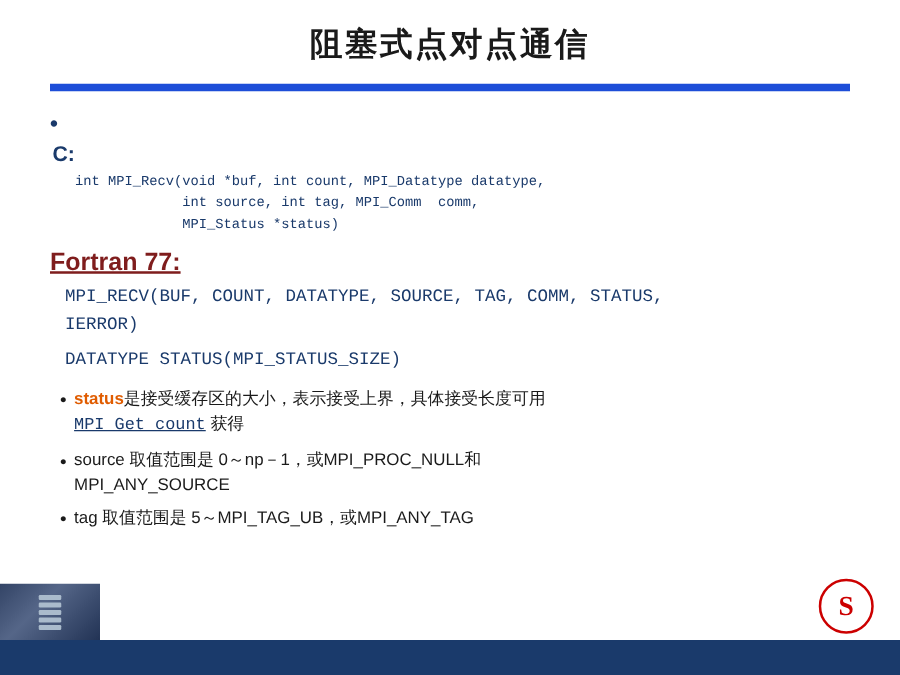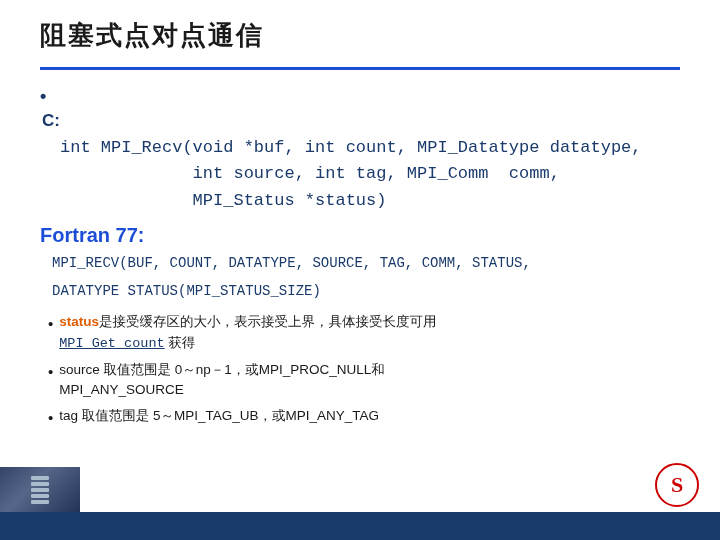--- a/index.html
+++ b/index.html
@@ -20,23 +20,23 @@
     .slide {
       width: 720px;
       height: 540px;
       background: #ffffff;
       position: relative;
       padding: 0 40px 20px 40px;
     }
 
     .title-bar {
       width: 100%;
-      text-align: left;
+      text-align: center;
       padding: 18px 0 14px 0;
-      border-bottom: 3px solid #1d4ed8;
+      border-bottom: 6px solid #1d4ed8;
       margin-bottom: 16px;
     }
 
     .title {
       font-size: 26px;
       font-weight: bold;
       color: #1a1a1a;
       letter-spacing: 2px;
       font-family: "SimHei", "Microsoft YaHei", sans-serif;
     }
@@ -60,38 +60,39 @@
     .label-c {
       font-size: 17px;
       font-weight: bold;
       color: #1a3a6b;
       margin-bottom: 4px;
       margin-left: 2px;
     }
 
     .code-block {
       font-family: "Courier New", Courier, monospace;
-      font-size: 17px;
+      font-size: 11px;
       color: #1a3a6b;
       background: transparent;
       margin-left: 20px;
       margin-bottom: 10px;
       line-height: 1.55;
     }
 
     .fortran-heading {
       font-size: 20px;
       font-weight: bold;
       color: #1a1a1a;
       margin-bottom: 6px;
       margin-top: 6px;
     }
 
     .fortran-heading span {
-      color: #1d4ed8;
+      color: #7f1d1d;
+      text-decoration: underline;
     }
 
     .code-block-fortran {
       font-family: "Courier New", Courier, monospace;
       font-size: 14px;
       color: #1a3a6b;
       background: transparent;
       margin-left: 12px;
       margin-bottom: 6px;
       line-height: 1.55;
@@ -214,20 +215,21 @@
     <div>&nbsp;&nbsp;&nbsp;&nbsp;&nbsp;&nbsp;&nbsp;&nbsp;&nbsp;&nbsp;&nbsp;&nbsp;&nbsp;int source, int tag, MPI_Comm&nbsp;&nbsp;comm,</div>
     <div>&nbsp;&nbsp;&nbsp;&nbsp;&nbsp;&nbsp;&nbsp;&nbsp;&nbsp;&nbsp;&nbsp;&nbsp;&nbsp;MPI_Status *status)</div>
   </div>
 
   <div class="fortran-heading">
     <span>Fortran 77:</span>
   </div>
 
   <div class="code-block-fortran">
     <div>MPI_RECV(BUF, COUNT, DATATYPE, SOURCE, TAG, COMM, STATUS,</div>
+    <div>IERROR)</div>
   </div>
 
   <div class="code-block-fortran">
     <div>DATATYPE STATUS(MPI_STATUS_SIZE)</div>
   </div>
 
   <div class="bullet-list">
 
     <div class="bullet-item">
       <span class="dot">•</span>

